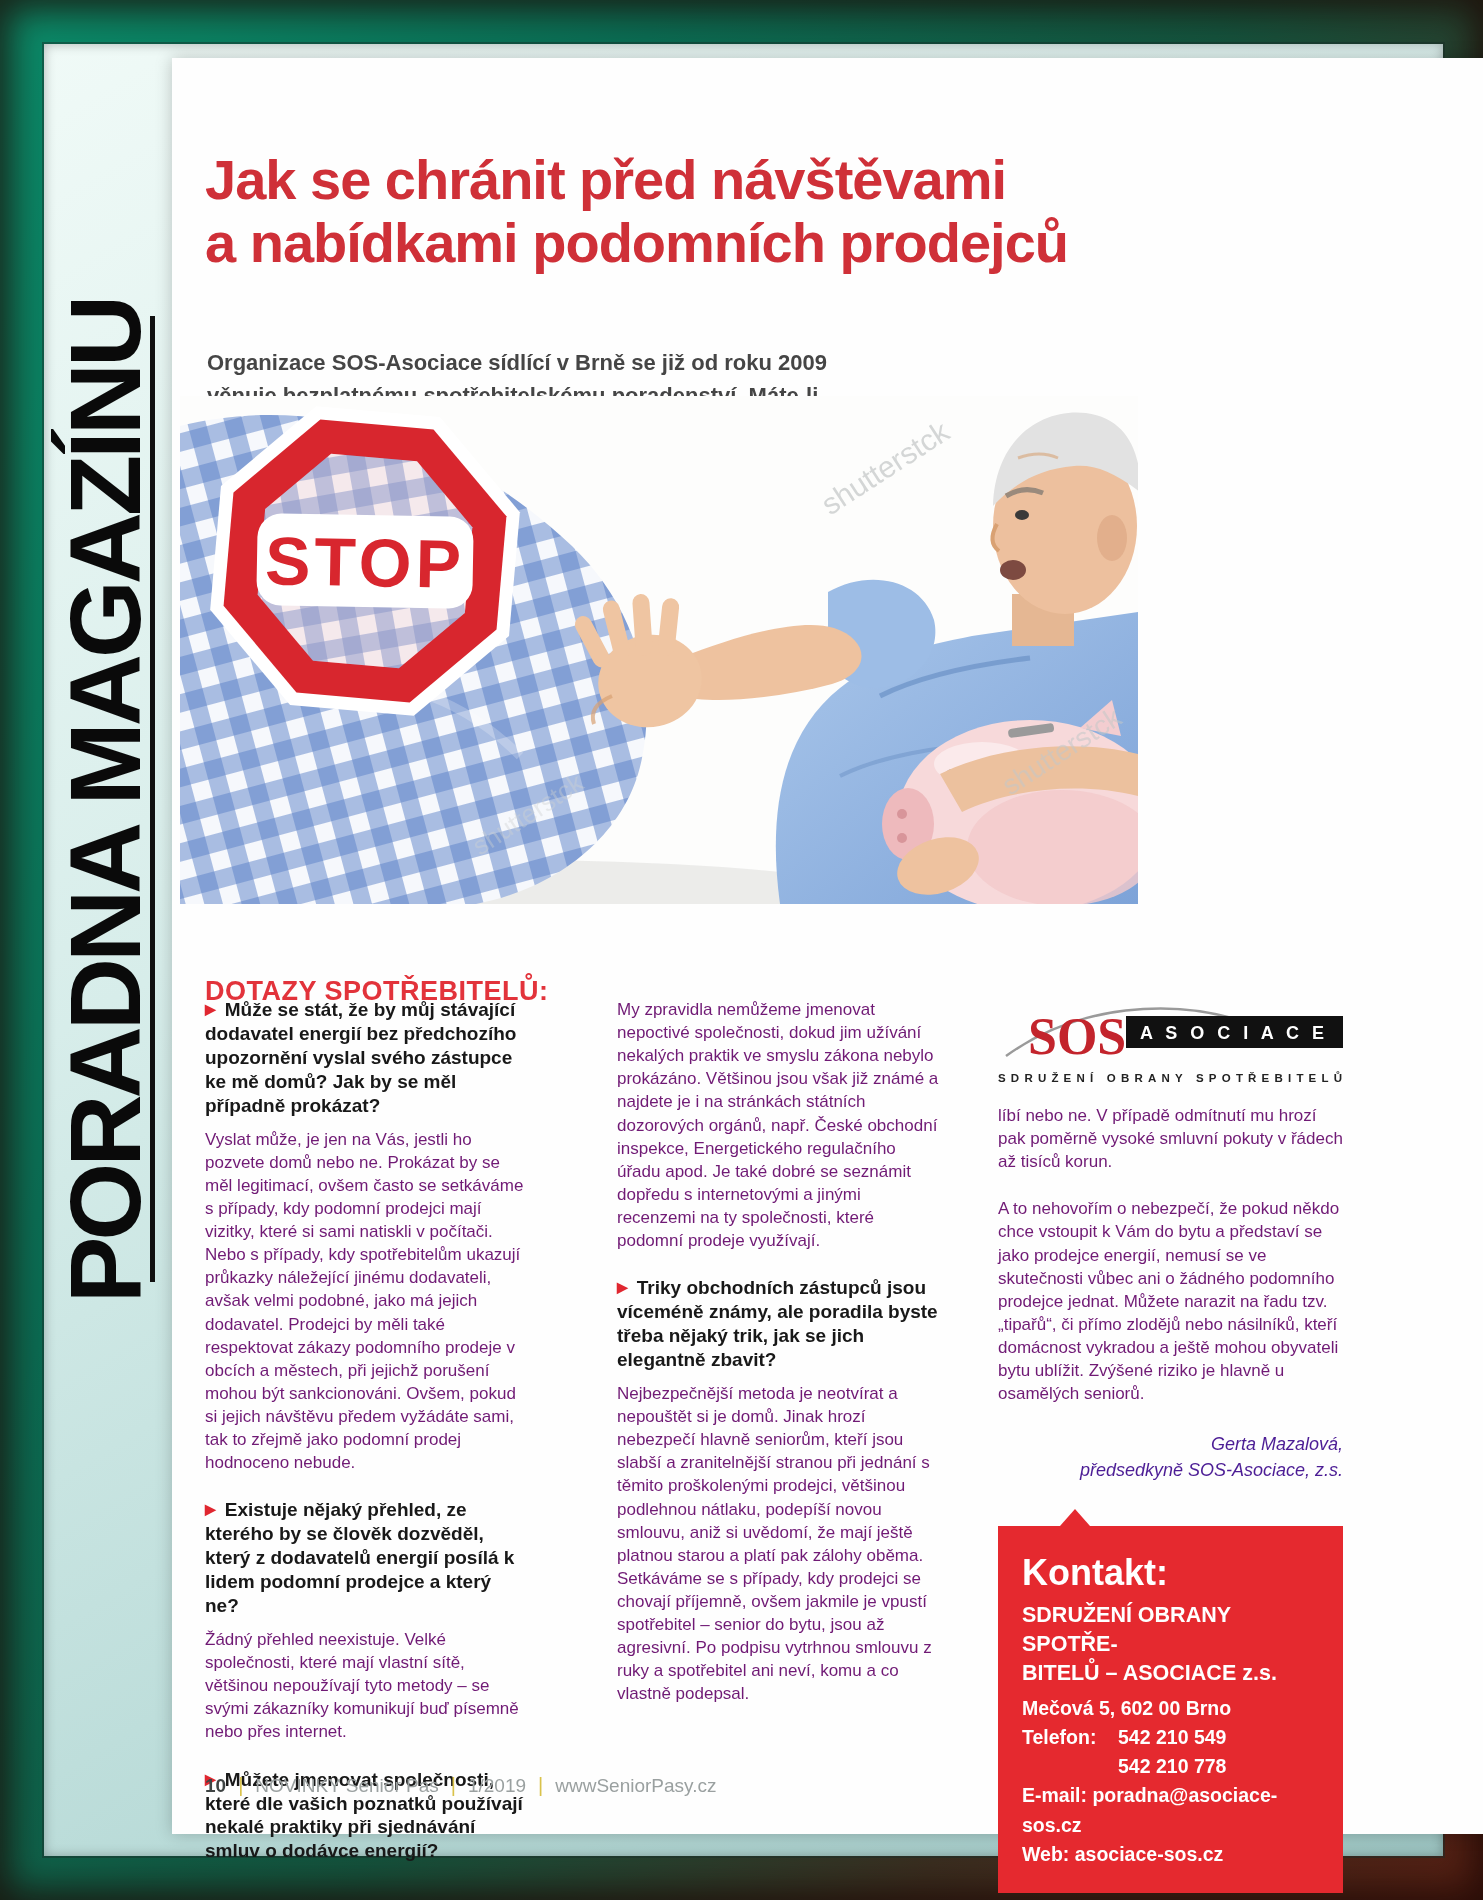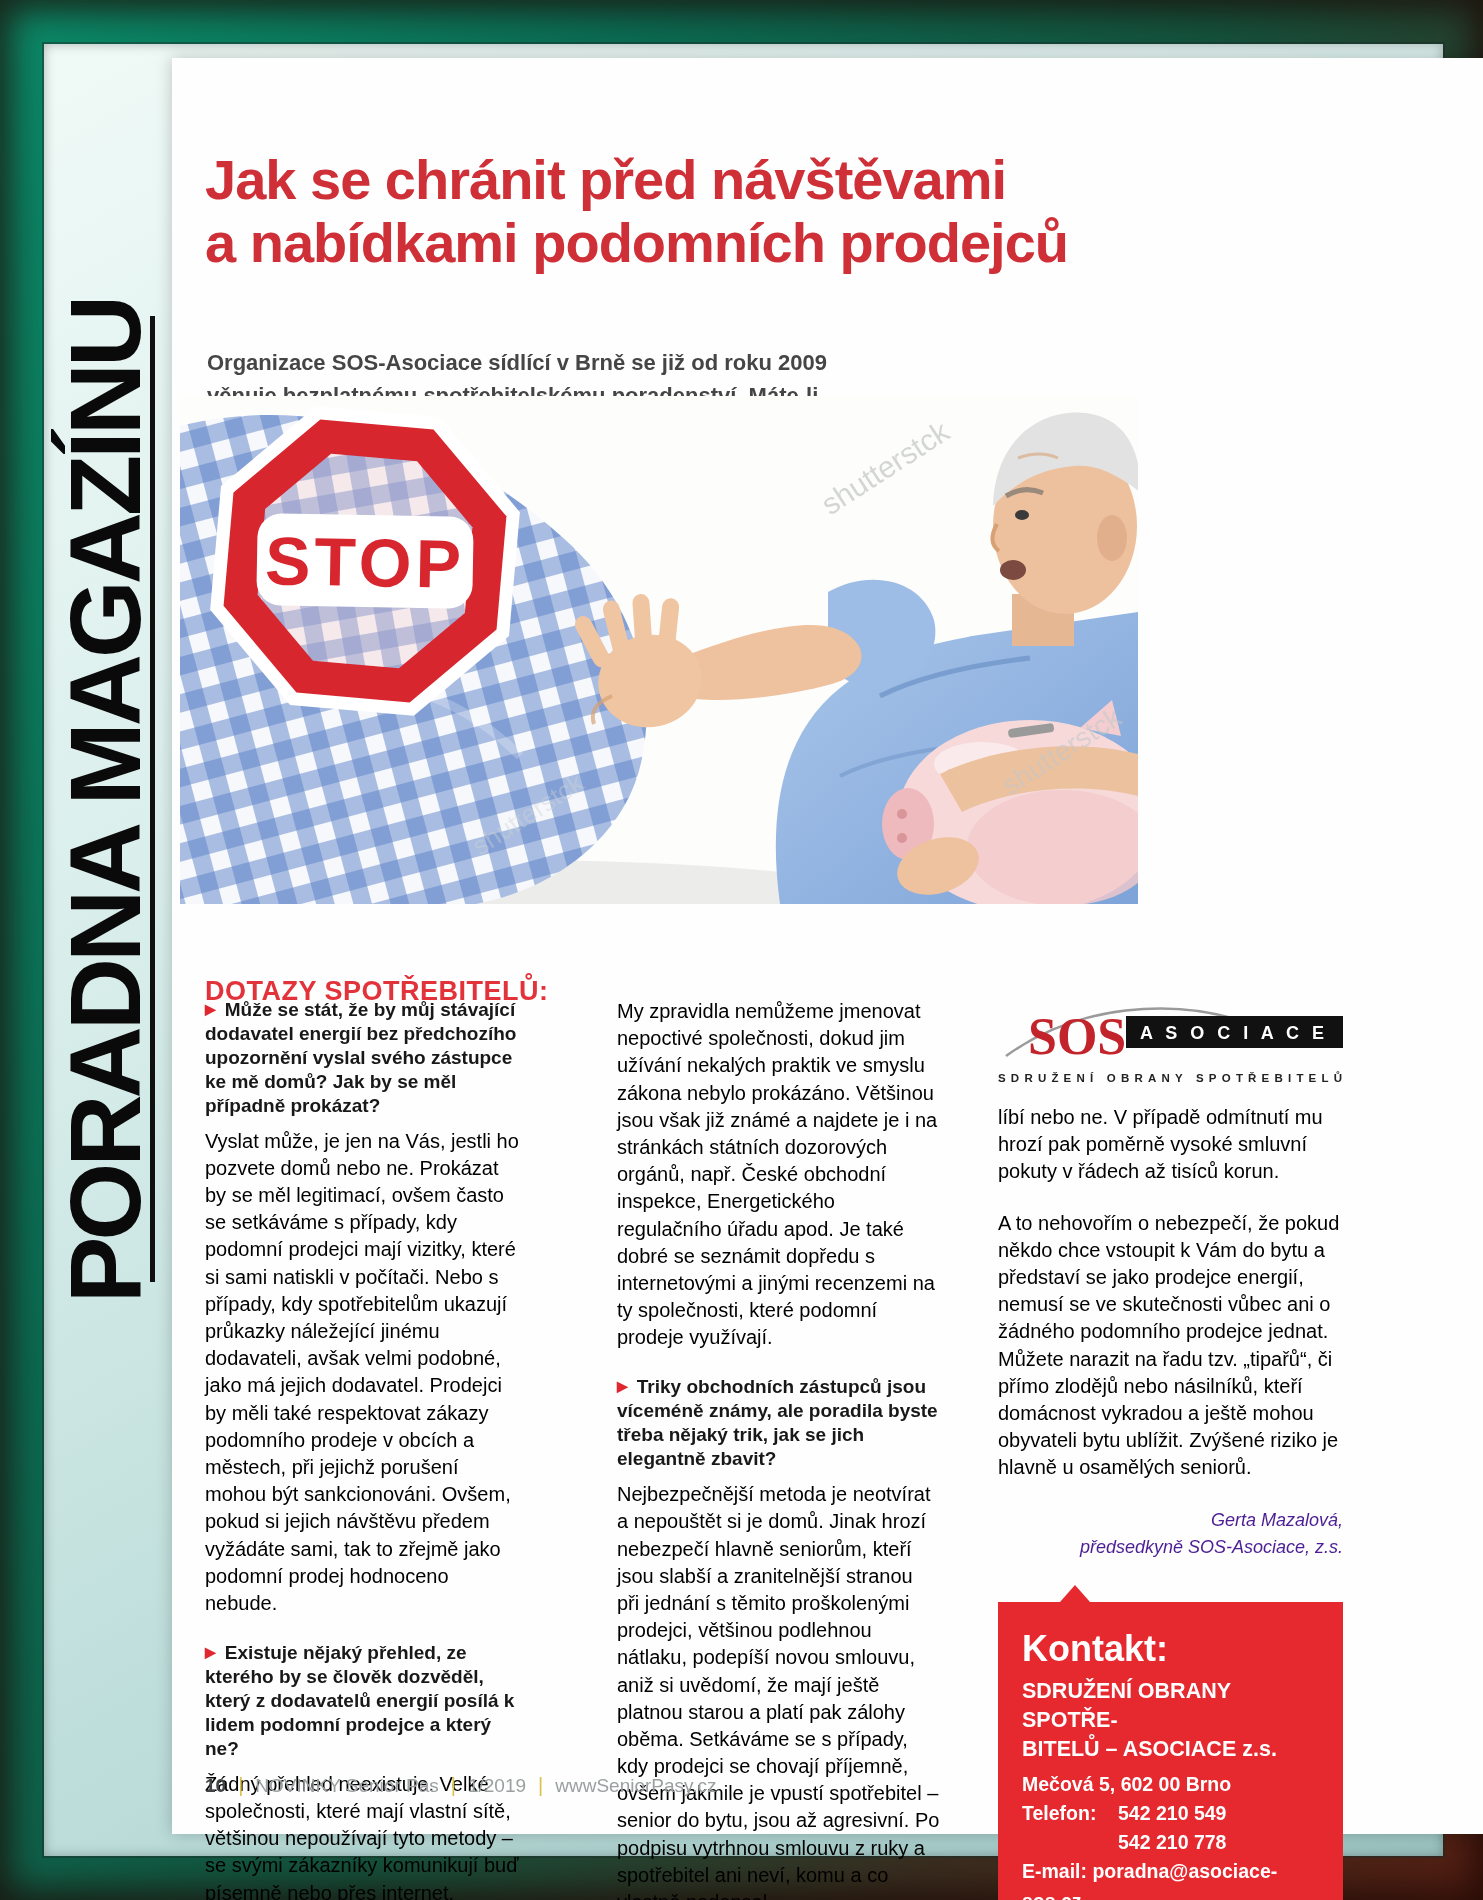--- a/index.html
+++ b/index.html
@@ -49,21 +49,21 @@
   .qa-heading {
     position:absolute; left:33px; top:896px;
     font-size:27px; font-weight:800; color:#e2333b; letter-spacing:.5px;
   }
   .columns { position:absolute; left:33px; top:940px; width:1206px; display:flex; }
   .col1 { width:320px; margin-right:92px; }
   .col2 { width:323px; margin-right:58px; }
   .col3 { width:345px; }
   p.q { font-size:19px; font-weight:700; color:#181818; line-height:1.26; margin:0 0 10px; }
   p.q .bullet { color:#e02730; font-size:14px; margin-right:9px; position:relative; top:-2px; }
-  p.a { font-size:20px; color:#000000; line-height:1.36; margin:0 0 24px; }
+  p.a { font-size:17px; color:#701a75; line-height:1.36; margin:0 0 24px; }
   p.a.last { margin-bottom:0; }
 
   
   .logo { margin-bottom:20px; }
   .logo-tagline {
     margin-top:6px; font-size:11.5px; font-weight:700; color:#222;
     letter-spacing:5.2px; white-space:nowrap;
   }
   
   .sig { text-align:right; font-style:italic; font-size:18px; color:#4c1d95; line-height:1.45; margin:26px 0 0; }

